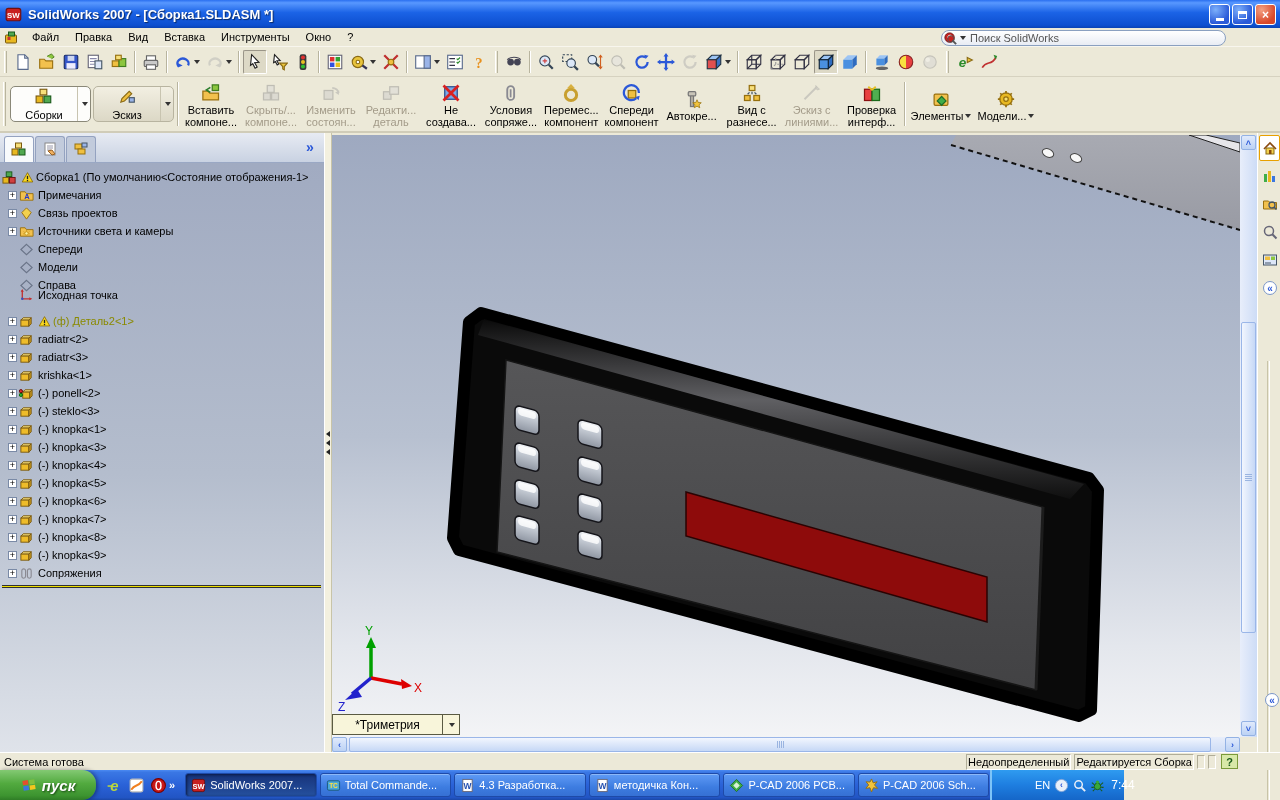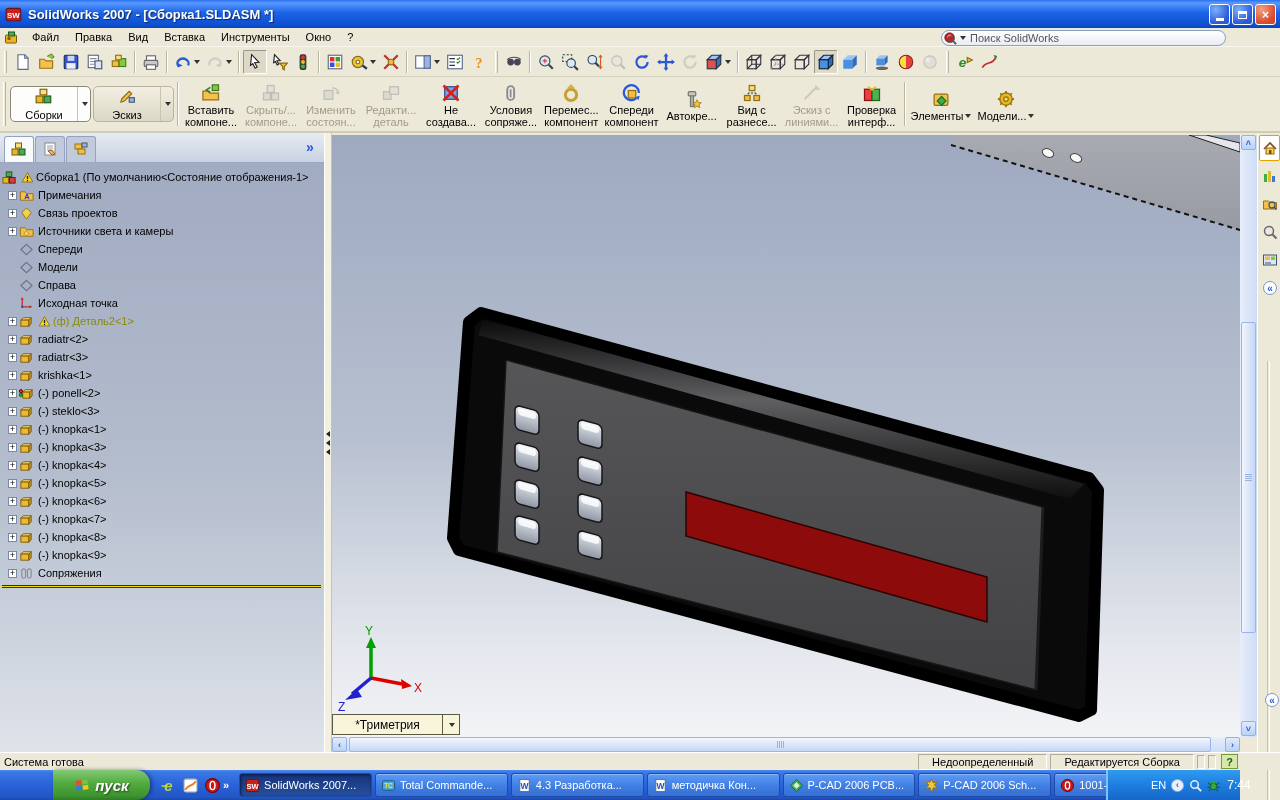--- a/index.html
+++ b/index.html
@@ -103,27 +103,27 @@
   .taskpane{position:absolute;left:1257px;top:0;width:23px;height:619px;background:#ece9d8;border-left:1px solid #fff;}
   .tp-btn{width:21px;height:26px;margin:2px 0 2px 1px;display:flex;align-items:center;justify-content:center;border:1px solid transparent;border-radius:2px;}
   .tp-btn.active{background:#fff;border-color:#e8a000;}
   .tp-split{position:absolute;left:9px;top:228px;width:3px;height:440px;border-left:1px solid #c8c4a8;border-right:1px solid #fff;}
   .tp-collapse2{position:absolute;left:2px;top:552px;}
   
   .statusbar{position:absolute;left:0;top:752px;width:1280px;height:18px;background:#ece9d8;border-top:1px solid #fff;
     display:flex;align-items:center;color:#000;}
   .sb-msg{margin-left:4px;}
   .sb-cells{position:absolute;right:64px;display:flex;gap:3px;align-items:center;}
-  .sb-cell{padding:1px 13px;border-left:1px solid #b0ad98;border-top:1px solid #b0ad98;border-right:1px solid #fff;border-bottom:1px solid #fff;white-space:nowrap;}
+  .sb-cell{padding:1px 1px;border-left:1px solid #b0ad98;border-top:1px solid #b0ad98;border-right:1px solid #fff;border-bottom:1px solid #fff;white-space:nowrap;}
   .sb-cell.empty{width:8px;height:14px;padding:0;}
   .sb-help{position:absolute;right:42px;width:17px;height:15px;background:#d8e8a8;border:1px solid #7a9a3a;color:#1a5a1a;
     font-weight:bold;font-size:11px;display:flex;align-items:center;justify-content:center;}
   
-  .taskbar{position:absolute;left:0;top:770px;width:1240px;height:30px;
-    background:linear-gradient(180deg,#4b8af2 0%,#3a77e4 8%,#2a62d8 50%,#2255c4 92%,#1b48a8 100%);display:flex;align-items:center;justify-content:center;}
+  .taskbar{position:absolute;left:0;top:770px;width:1124px;height:30px;
+    background:linear-gradient(180deg,#4b8af2 0%,#3a77e4 8%,#2a62d8 50%,#2255c4 92%,#1b48a8 100%);display:flex;align-items:center;}
   .start-btn{width:97px;height:30px;border-radius:0 14px 14px 0;
     background:linear-gradient(180deg,#83c973 0%,#52aa3f 45%,#3d9430 85%,#2f7d26 100%);
     display:flex;align-items:center;justify-content:center;gap:4px;color:#fff;font-size:15px;font-weight:bold;font-style:italic;
     text-shadow:1px 1px 2px #1a4a14;box-shadow:2px 0 4px rgba(0,0,20,.4);}
   .ql{display:flex;align-items:center;gap:5px;margin-left:10px;}
   .ql-icon{width:17px;height:17px;display:inline-flex;}
   .ql-chev{color:#fff;font-weight:bold;font-size:11px;margin-left:2px;}
   .tasks{display:flex;gap:3px;margin-left:10px;width:948px;}
   .task-btn{flex:1;height:24px;border-radius:3px;border:1px solid #1e4aa8;
     background:linear-gradient(180deg,#5f9bf6,#3d7ce0 60%,#3670d4);display:flex;align-items:center;gap:4px;
@@ -850,21 +850,21 @@
           </div>
           <div class="tree-row" style="top: 143px; padding-left: 6px;">
             <span class="slot"></span>
             <span class="tree-ic">
               <svg width="15" height="15" viewBox="0 0 16 16">
                 <path d="M8 2.5L14 8l-6 5.5L2 8z" fill="none" stroke="#6a7488" stroke-width="1.2"></path>
               </svg>
             </span>
             <span>Справа</span>
           </div>
-          <div class="tree-row" style="top: 161px; padding-left: 6px;">
+          <div class="tree-row" style="top: 153px; padding-left: 6px;">
             <span class="slot"></span>
             <span class="tree-ic">
               <svg width="15" height="15" viewBox="0 0 16 16">
                 <path d="M3.5 2v9.5H13" fill="none" stroke="#c03030" stroke-width="1.4"></path>
                 <path d="M3.5 1L1.9 4h3.2zM14 11.5l-3-1.6v3.2z" fill="#c03030"></path>
                 <circle cx="3.5" cy="11.5" r="1.3" fill="#3050c0"></circle>
               </svg>
             </span>
             <span>Исходная точка</span>
           </div>

